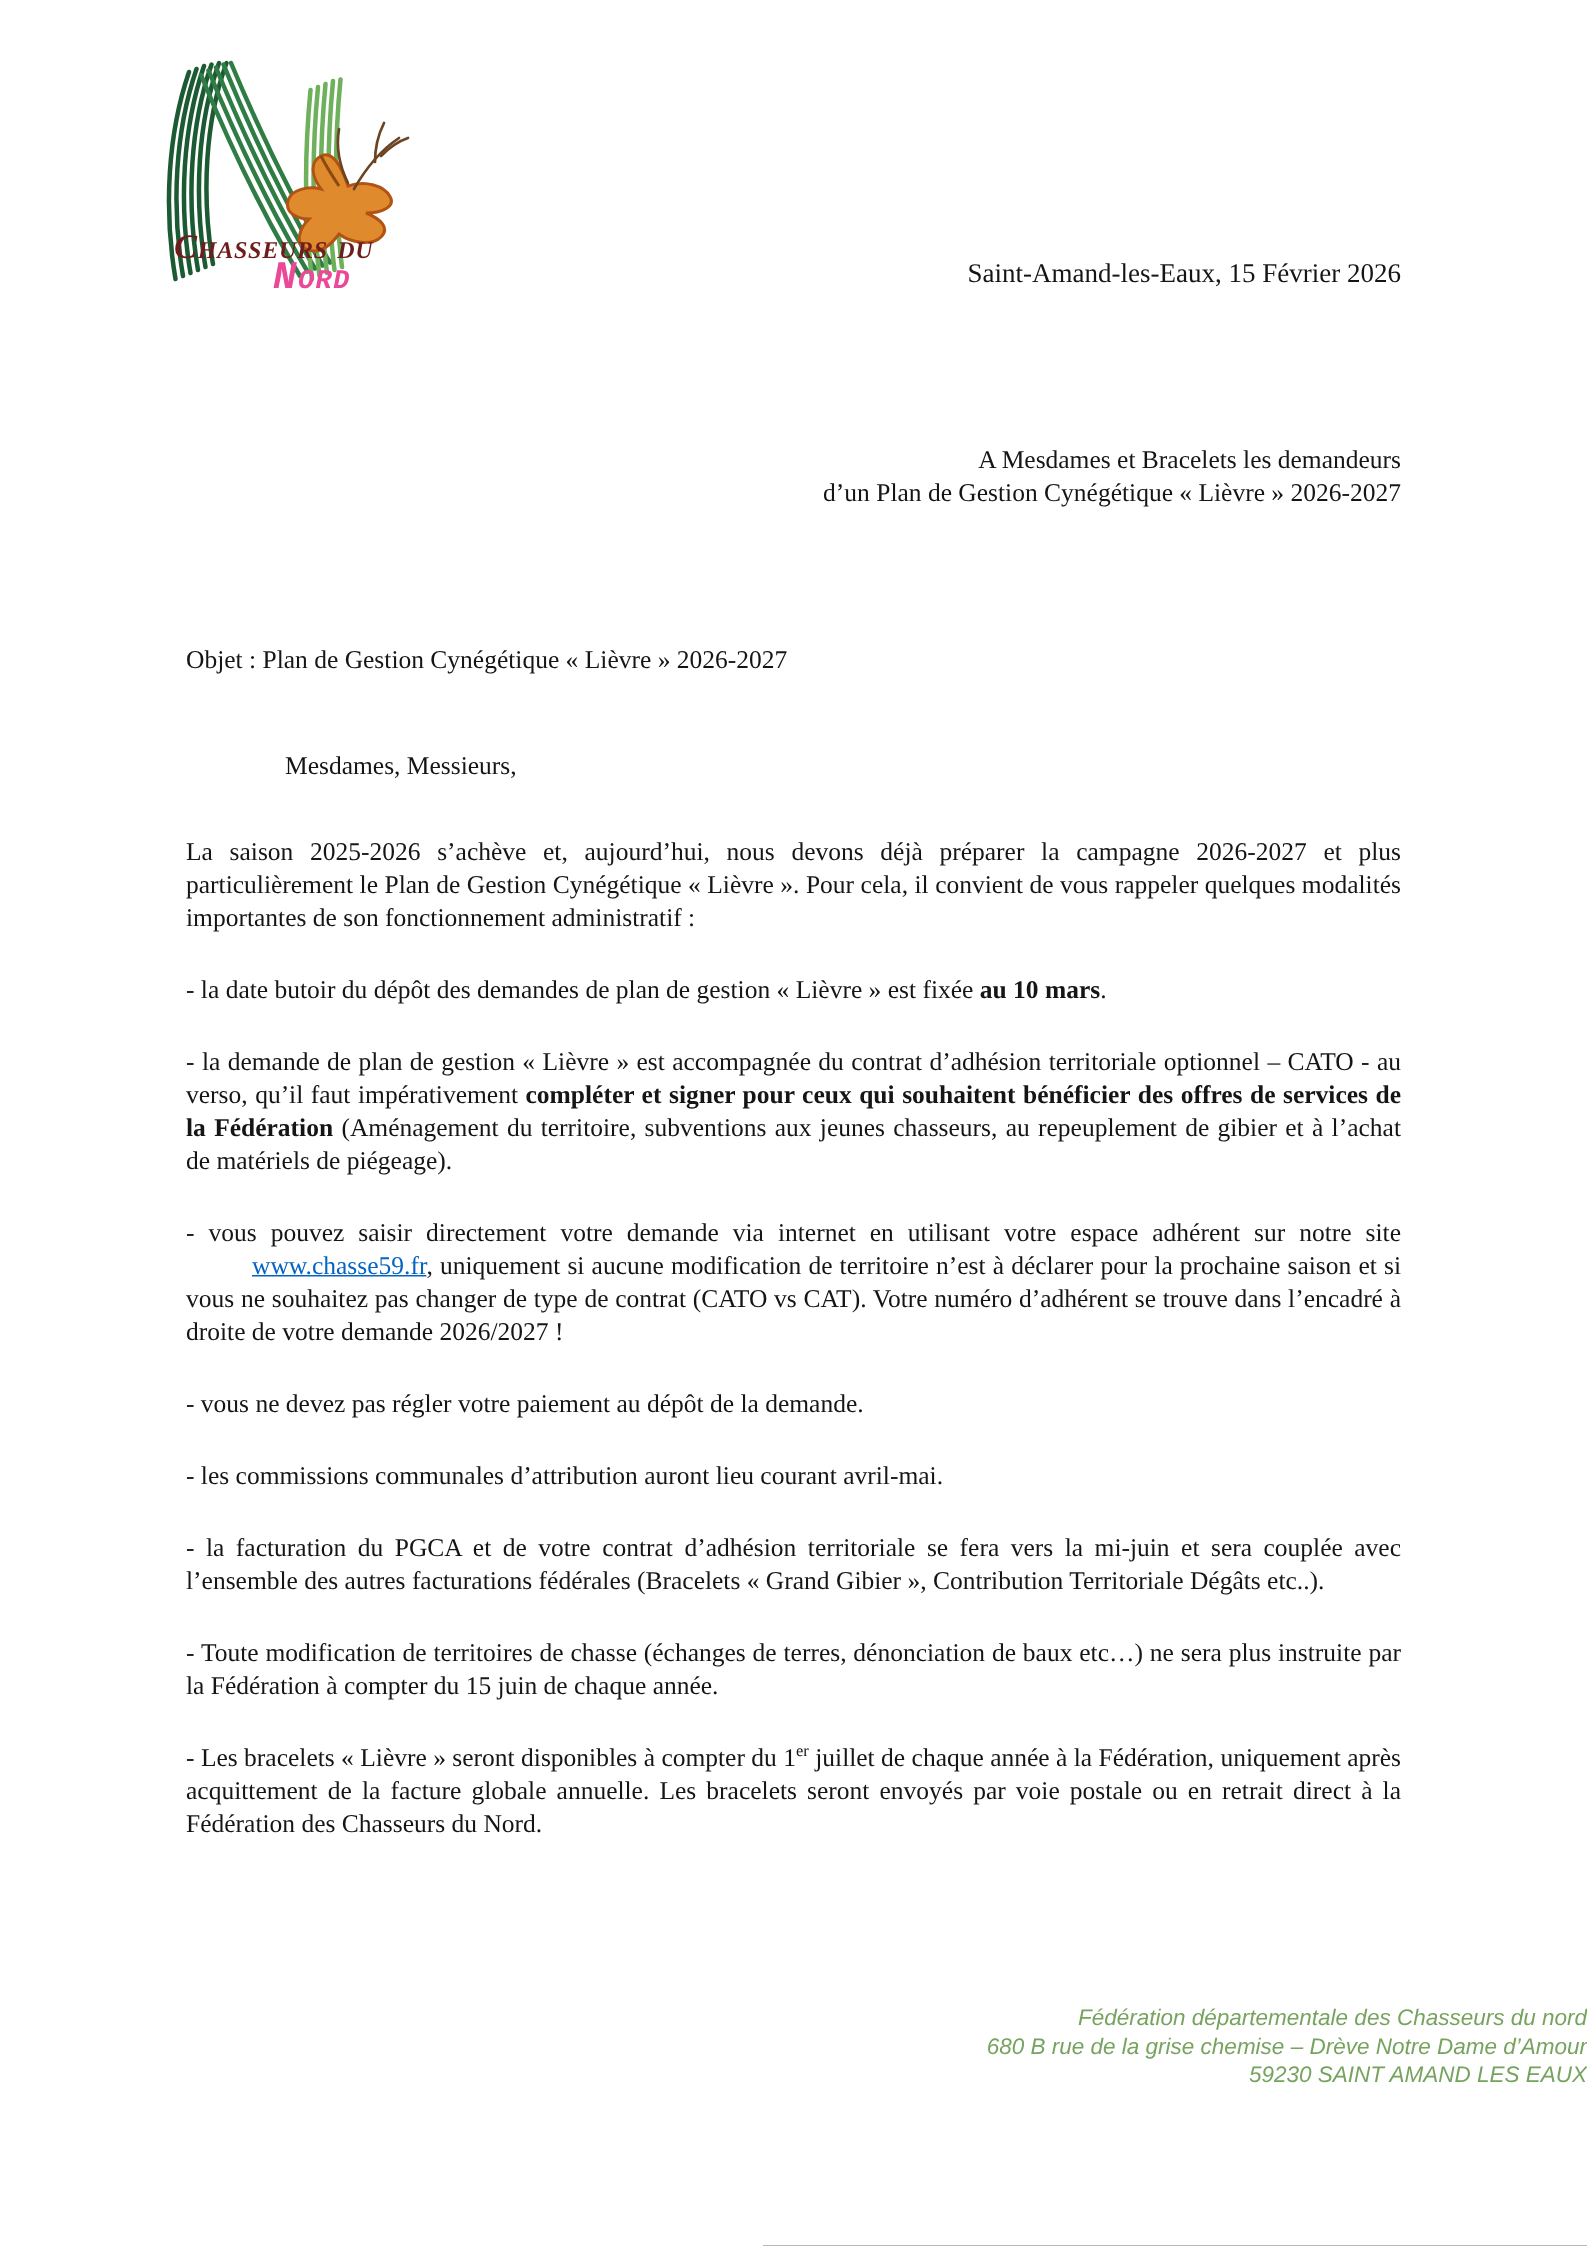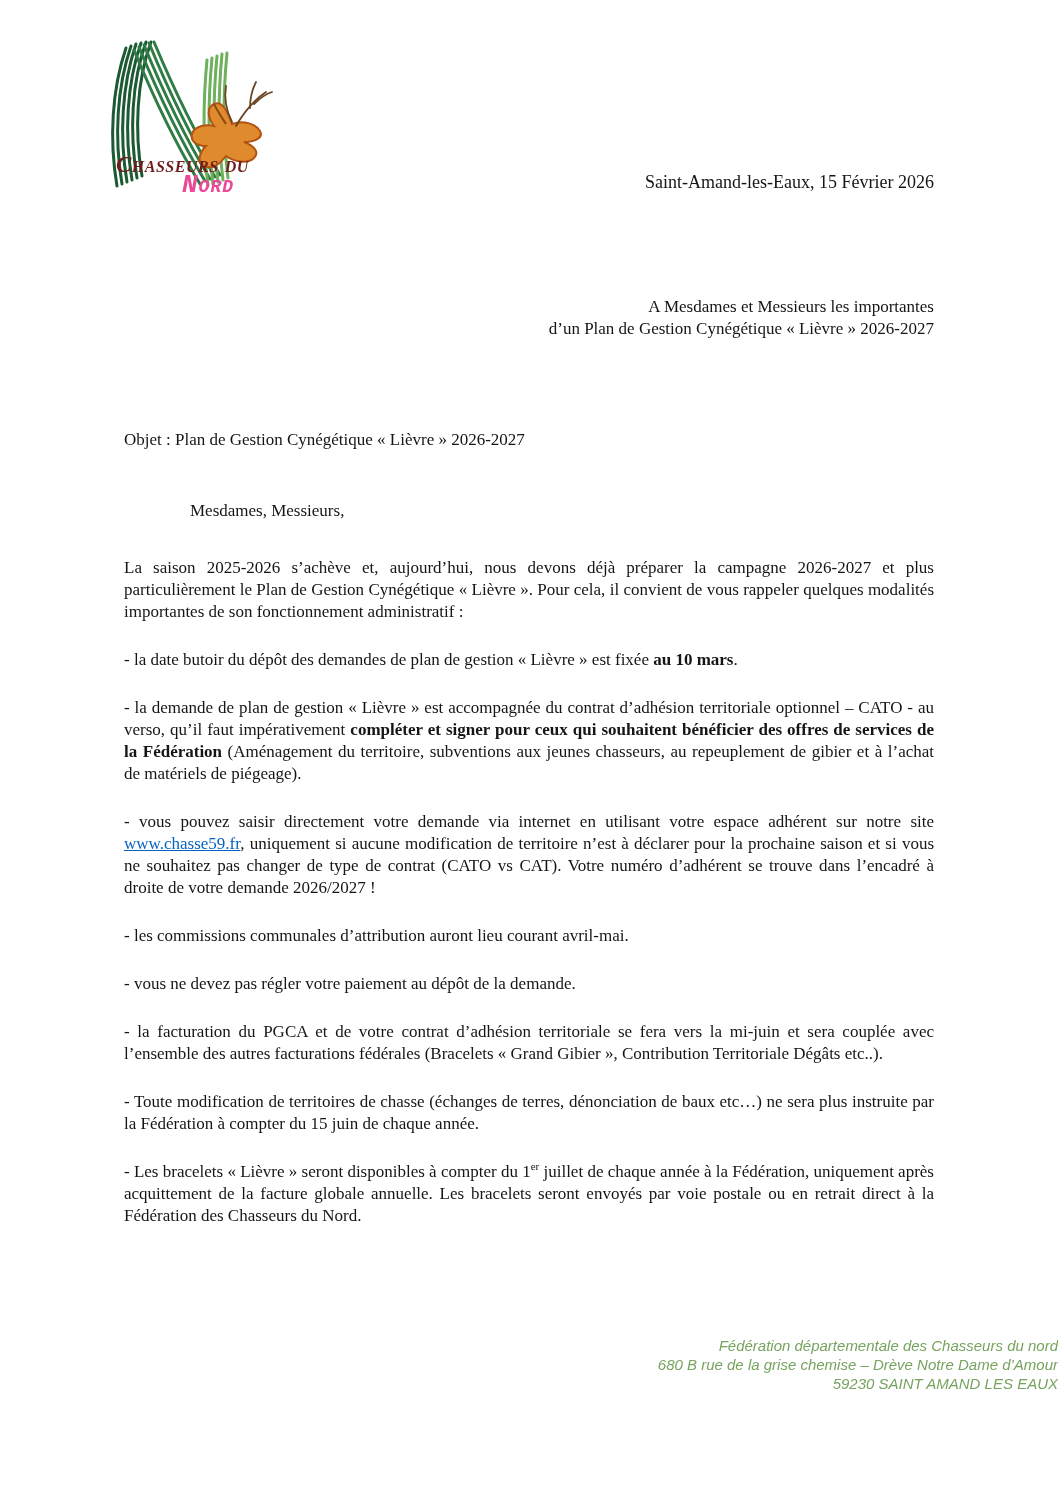--- a/index.html
+++ b/index.html
@@ -43,21 +43,21 @@
   .salutation{
     position:absolute;left:190px;top:501px;
     font-size:17px;
     text-align:right;
   }
   .letter-body{
     position:absolute;left:124px;right:124px;top:557px;
     font-size:17px;line-height:22px;text-align:justify;
   }
   .letter-body p{margin:0 0 26px 0;}
-  .letter-body .link{color:#0563c1;text-decoration:underline;cursor:pointer;}
+  .letter-body .link{color:#0563c1;text-decoration:underline;cursor:pointer;margin-left:44px;}
   .letter-body sup{font-size:11px;line-height:0;}
   .bold{font-weight:bold;}
   
   .footer{
     position:absolute;left:0;right:0;top:1336px;
     text-align:right;
     font-family:"Liberation Sans", sans-serif;
     font-style:italic;
     font-size:15px;line-height:19px;
     color:#76a35e;
@@ -108,35 +108,35 @@
         </g>
       </g>
     </svg>
     <div class="logo-text1">Chasseurs du</div>
     <div class="logo-text2">Nord</div>
   </div>
 
   <div class="dateline">Saint-Amand-les-Eaux, 15 Février 2026</div>
 
   <div class="recipient">
-    <div>A Mesdames et Messieurs les importantes</div>
+    <div>A Mesdames et Bracelets les demandeurs</div>
     <div>d’un Plan de Gestion Cynégétique « Lièvre » 2026-2027</div>
   </div>
 
   <div class="subject">Objet : Plan de Gestion Cynégétique « Lièvre » 2026-2027</div>
 
   <div class="salutation">Mesdames, Messieurs,</div>
 
   <div class="letter-body">
       <p><span>La saison 2025-2026 s’achève et, aujourd’hui, nous devons déjà préparer la campagne 2026-2027 et plus particulièrement le Plan de Gestion Cynégétique « Lièvre ». Pour cela, il convient de vous rappeler quelques modalités importantes de son fonctionnement administratif :</span></p>
       <p><span>- la date butoir du dépôt des demandes de plan de gestion « Lièvre » est fixée </span><span class="bold">au 10 mars</span><span>.</span></p>
       <p><span>- la demande de plan de gestion « Lièvre » est accompagnée du contrat d’adhésion territoriale optionnel – CATO - au verso, qu’il faut impérativement </span><span class="bold">compléter et signer pour ceux qui souhaitent bénéficier des offres de services de la Fédération</span><span> (Aménagement du territoire, subventions aux jeunes chasseurs, au repeuplement de gibier et à l’achat de matériels de piégeage).</span></p>
       <p><span>- vous pouvez saisir directement votre demande via internet en utilisant votre espace adhérent sur notre site </span><a class="link" href="#">www.chasse59.fr</a><span>, uniquement si aucune modification de territoire n’est à déclarer pour la prochaine saison et si vous ne souhaitez pas changer de type de contrat (CATO vs CAT). Votre numéro d’adhérent se trouve dans l’encadré à droite de votre demande 2026/2027 !</span></p>
+      <p><span>- vous ne devez pas régler votre paiement au dépôt de la demande.</span></p>
       <p><span>- les commissions communales d’attribution auront lieu courant avril-mai.</span></p>
-      <p><span>- vous ne devez pas régler votre paiement au dépôt de la demande.</span></p>
       <p><span>- la facturation du PGCA et de votre contrat d’adhésion territoriale se fera vers la mi-juin et sera couplée avec l’ensemble des autres facturations fédérales (Bracelets « Grand Gibier », Contribution Territoriale Dégâts etc..).</span></p>
       <p><span>- Toute modification de territoires de chasse (échanges de terres, dénonciation de baux etc…) ne sera plus instruite par la Fédération à compter du 15 juin de chaque année.</span></p>
       <p><span>- Les bracelets « Lièvre » seront disponibles à compter du 1</span><sup>er</sup><span> juillet de chaque année à la Fédération, uniquement après acquittement de la facture globale annuelle. Les bracelets seront envoyés par voie postale ou en retrait direct à la Fédération des Chasseurs du Nord.</span></p>
     </div>
 
   <div class="footer">
     <div>Fédération départementale des Chasseurs du nord</div>
     <div>680 B rue de la grise chemise – Drève Notre Dame d’Amour</div>
     <div>59230 SAINT AMAND LES EAUX</div>
   </div>

